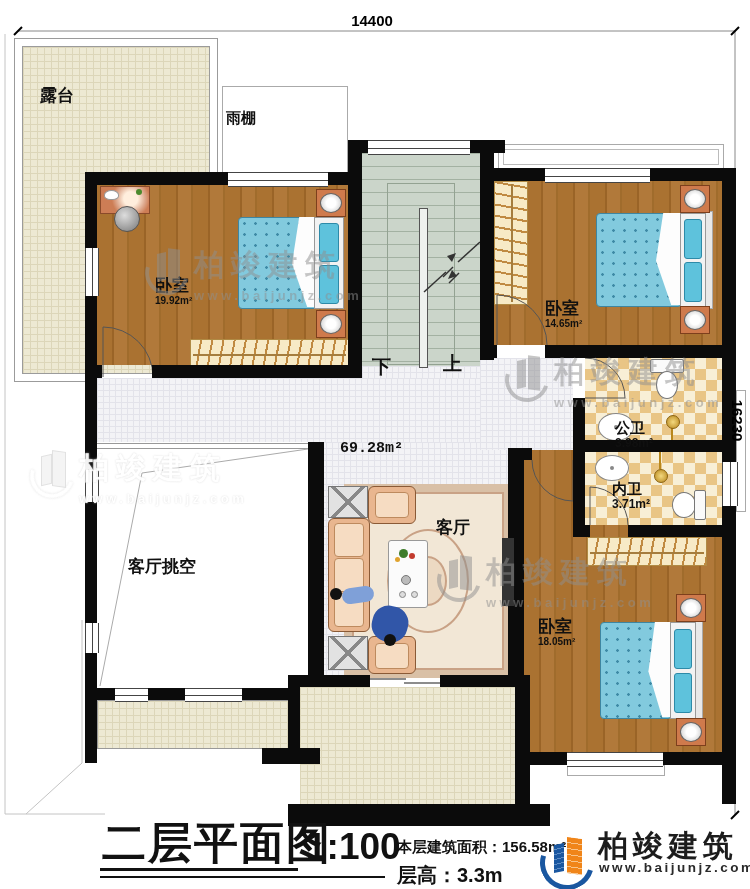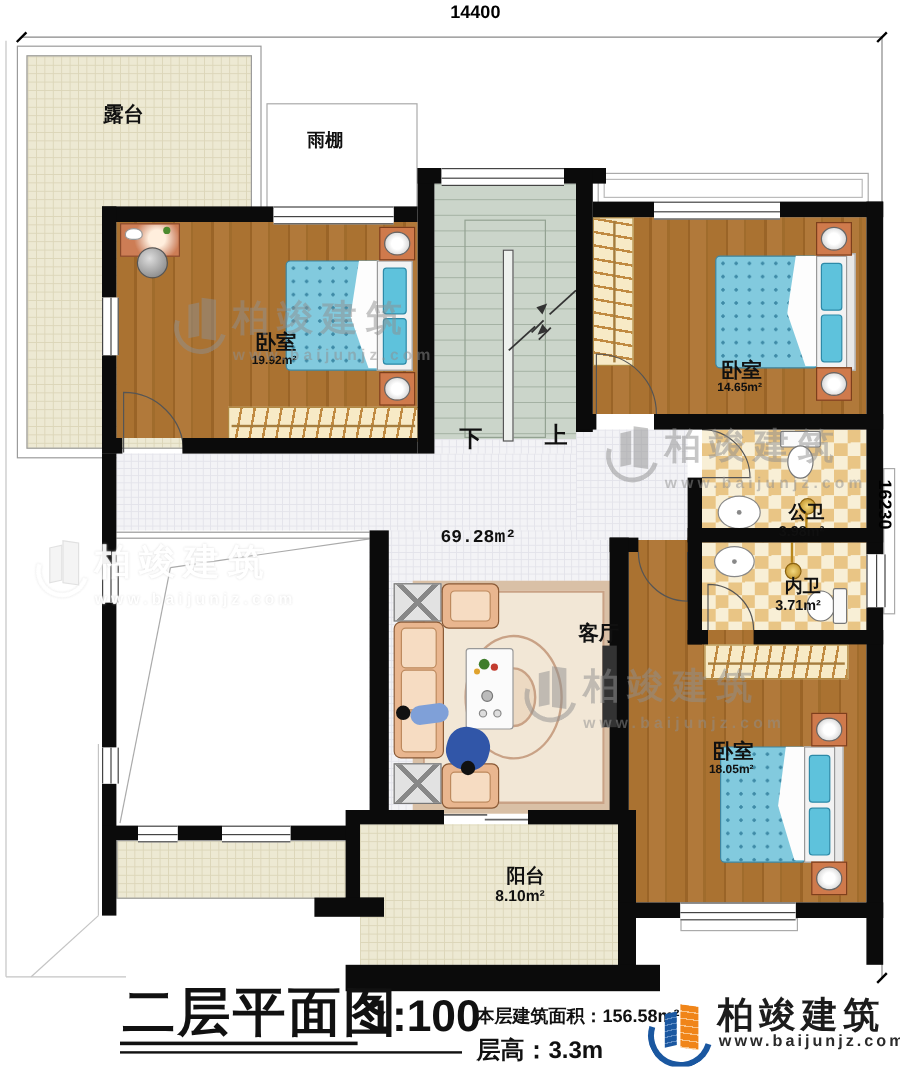--- a/index.html
+++ b/index.html
@@ -17,21 +17,21 @@
     background-image:linear-gradient(#e3e3ea 1px,transparent 1px),linear-gradient(90deg,#e3e3ea 1px,transparent 1px);
     background-size:6px 6px;}
   .beige{position:absolute;z-index:9;background-color:#ede9d3;
     background-image:linear-gradient(#dcd6b9 1px,transparent 1px),linear-gradient(90deg,#dcd6b9 1px,transparent 1px);
     background-size:7px 7px;}
   .checker{position:absolute;z-index:11;
     background:conic-gradient(#e9c585 0 25%,#f8efd6 0 50%,#e9c585 0 75%,#f8efd6 0) 0 0/22px 22px;}
   .stairs{position:absolute;z-index:10;background-color:#cbd5ca;
     background-image:linear-gradient(#a3b1a2 1px,transparent 1px);background-size:100% 13px;}
   .void-rail{position:absolute;z-index:12;height:1px;background:#999;}
-  .label{position:absolute;z-index:60;color:#101010;font-weight:bold;text-align:right;line-height:1.12;}
+  .label{position:absolute;z-index:60;color:#101010;font-weight:bold;text-align:left;line-height:1.12;}
   .rname{font-size:17px;}
   .rarea{font-size:10px;}
   .frame{position:absolute;border:1px solid #9b9b9b;background:#fff;z-index:8;}
   .sill{position:absolute;border:1px solid #aaa;background:#fff;z-index:39;}
   .sill .inner{position:absolute;inset:4px;border:1px solid #bbb;}
   
   .mattress{position:absolute;z-index:21;background-color:#82cade;border:1px solid #3e85a0;border-radius:4px;
     background-image:radial-gradient(#3e8aa6 1.2px,transparent 1.5px);background-size:11px 11px;}
   .fold{position:absolute;z-index:22;background:#fdfdfd;
     clip-path:polygon(58% 0,100% 0,100% 100%,78% 100%,40% 52%);}
@@ -89,21 +89,21 @@
   .wm.emboss .glyph .arc{filter:drop-shadow(0 0 1px #ddd);}
   
   .tb{z-index:80;font-weight:bold;}
   .dim{position:absolute;z-index:50;color:#000;font-weight:bold;font-size:15px;text-align:center;}
 </style>
 </head>
 <body>
 
 <div id="plan">
 
-  <div class="dim" style="left:327px;top:2px;width:90px;text-align:right;">14400</div>
+  <div class="dim" style="left:327px;top:12px;width:90px;">14400</div>
   <div class="dim" style="left:702px;top:412px;width:70px;transform:rotate(90deg);">16230</div>
 
   <div class="frame" style="left:14px;top:38px;width:202px;height:342px;"></div>
   <div class="beige" style="left:22px;top:46px;width:186px;height:326px;border:1px solid #9b9b9b;"></div>
   <div class="label" style="left:40px;top:86px;width:80px;font-size:17px;">露台</div>
 
   <div class="frame" style="left:222px;top:86px;width:124px;height:86px;border-color:#aaa;"></div>
   <div class="label" style="left:226px;top:110px;width:60px;font-size:15px;">雨棚</div>
 
   <div class="floor-wood" style="left:97px;top:185px;width:251px;height:180px;"></div>
@@ -220,24 +220,21 @@
     <div class="dot" style="left:10px;top:50px;width:5px;height:5px;background:#ddd;border:1px solid #888;"></div>
     <div class="dot" style="left:22px;top:50px;width:5px;height:5px;background:#ddd;border:1px solid #888;"></div>
   </div>
   <div class="person-head" style="left:330px;top:588px;width:12px;height:12px;"></div>
   <div class="person-body" style="left:342px;top:587px;width:32px;height:16px;background:#7fa0d8;border-radius:8px;transform:rotate(-8deg);"></div>
   <div class="person-body" style="left:372px;top:606px;width:36px;height:36px;background:#3156a8;border-radius:45%;transform:rotate(15deg);"></div>
   <div class="person-head" style="left:384px;top:634px;width:12px;height:12px;"></div>
 
   <div class="label" style="left:340px;top:441px;width:90px;font-size:15px;font-family:Liberation Mono, monospace;">69.28m²</div>
   <div class="label" style="left:436px;top:518px;width:80px;font-size:17px;">客厅</div>
-  <div class="label" style="left:368px;top:722px;width:86px;">
-    <div style="font-size:16px;">阳台</div>
-    <div style="font-size:13px;">8.10m²</div>
-  </div>
+  <div class="label" style="left:128px;top:557px;width:145px;font-size:17px;">客厅挑空</div>
 
   <svg class="abs" style="left:0;top:0;z-index:35;" width="750" height="889">
     <g stroke="#888" stroke-width="1" fill="none">
       <line x1="18" y1="31" x2="735" y2="31"></line>
       <line x1="735" y1="31" x2="735" y2="815"></line>
     </g>
     <g stroke="#000" stroke-width="2">
       <line x1="14" y1="35" x2="22" y2="27"></line>
       <line x1="731" y1="35" x2="739" y2="27"></line>
       <line x1="731" y1="819" x2="739" y2="811"></line>

